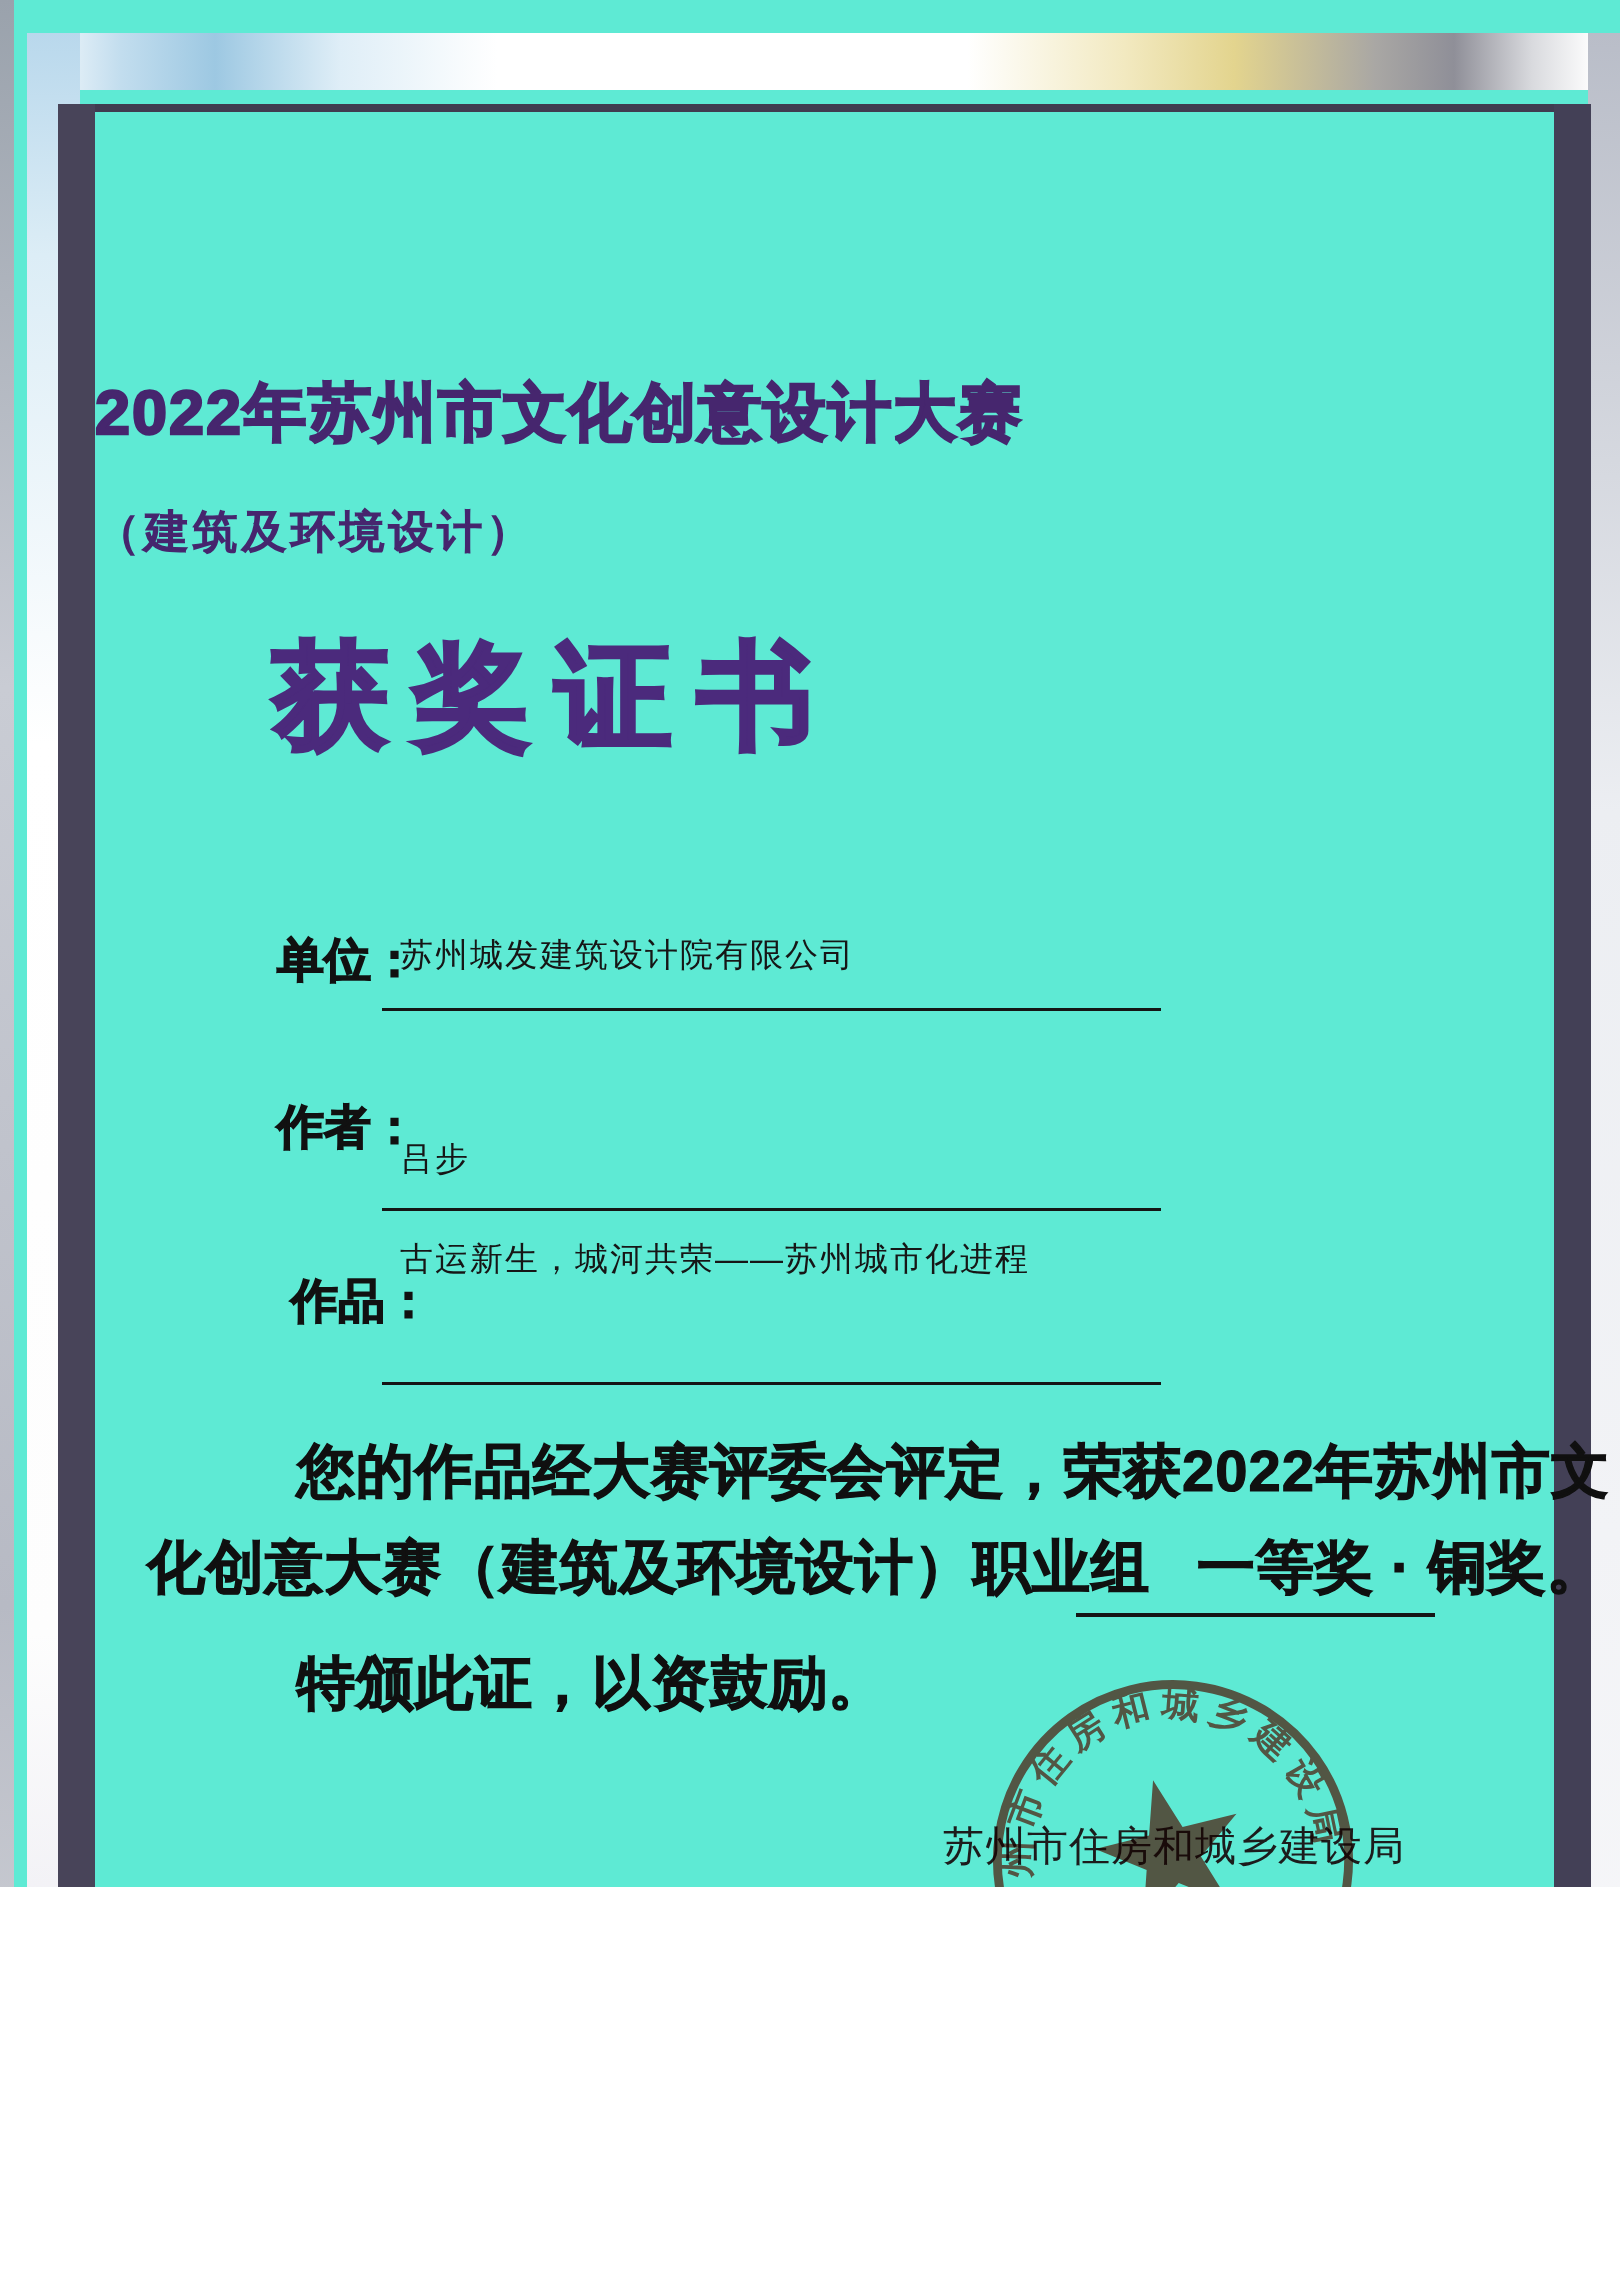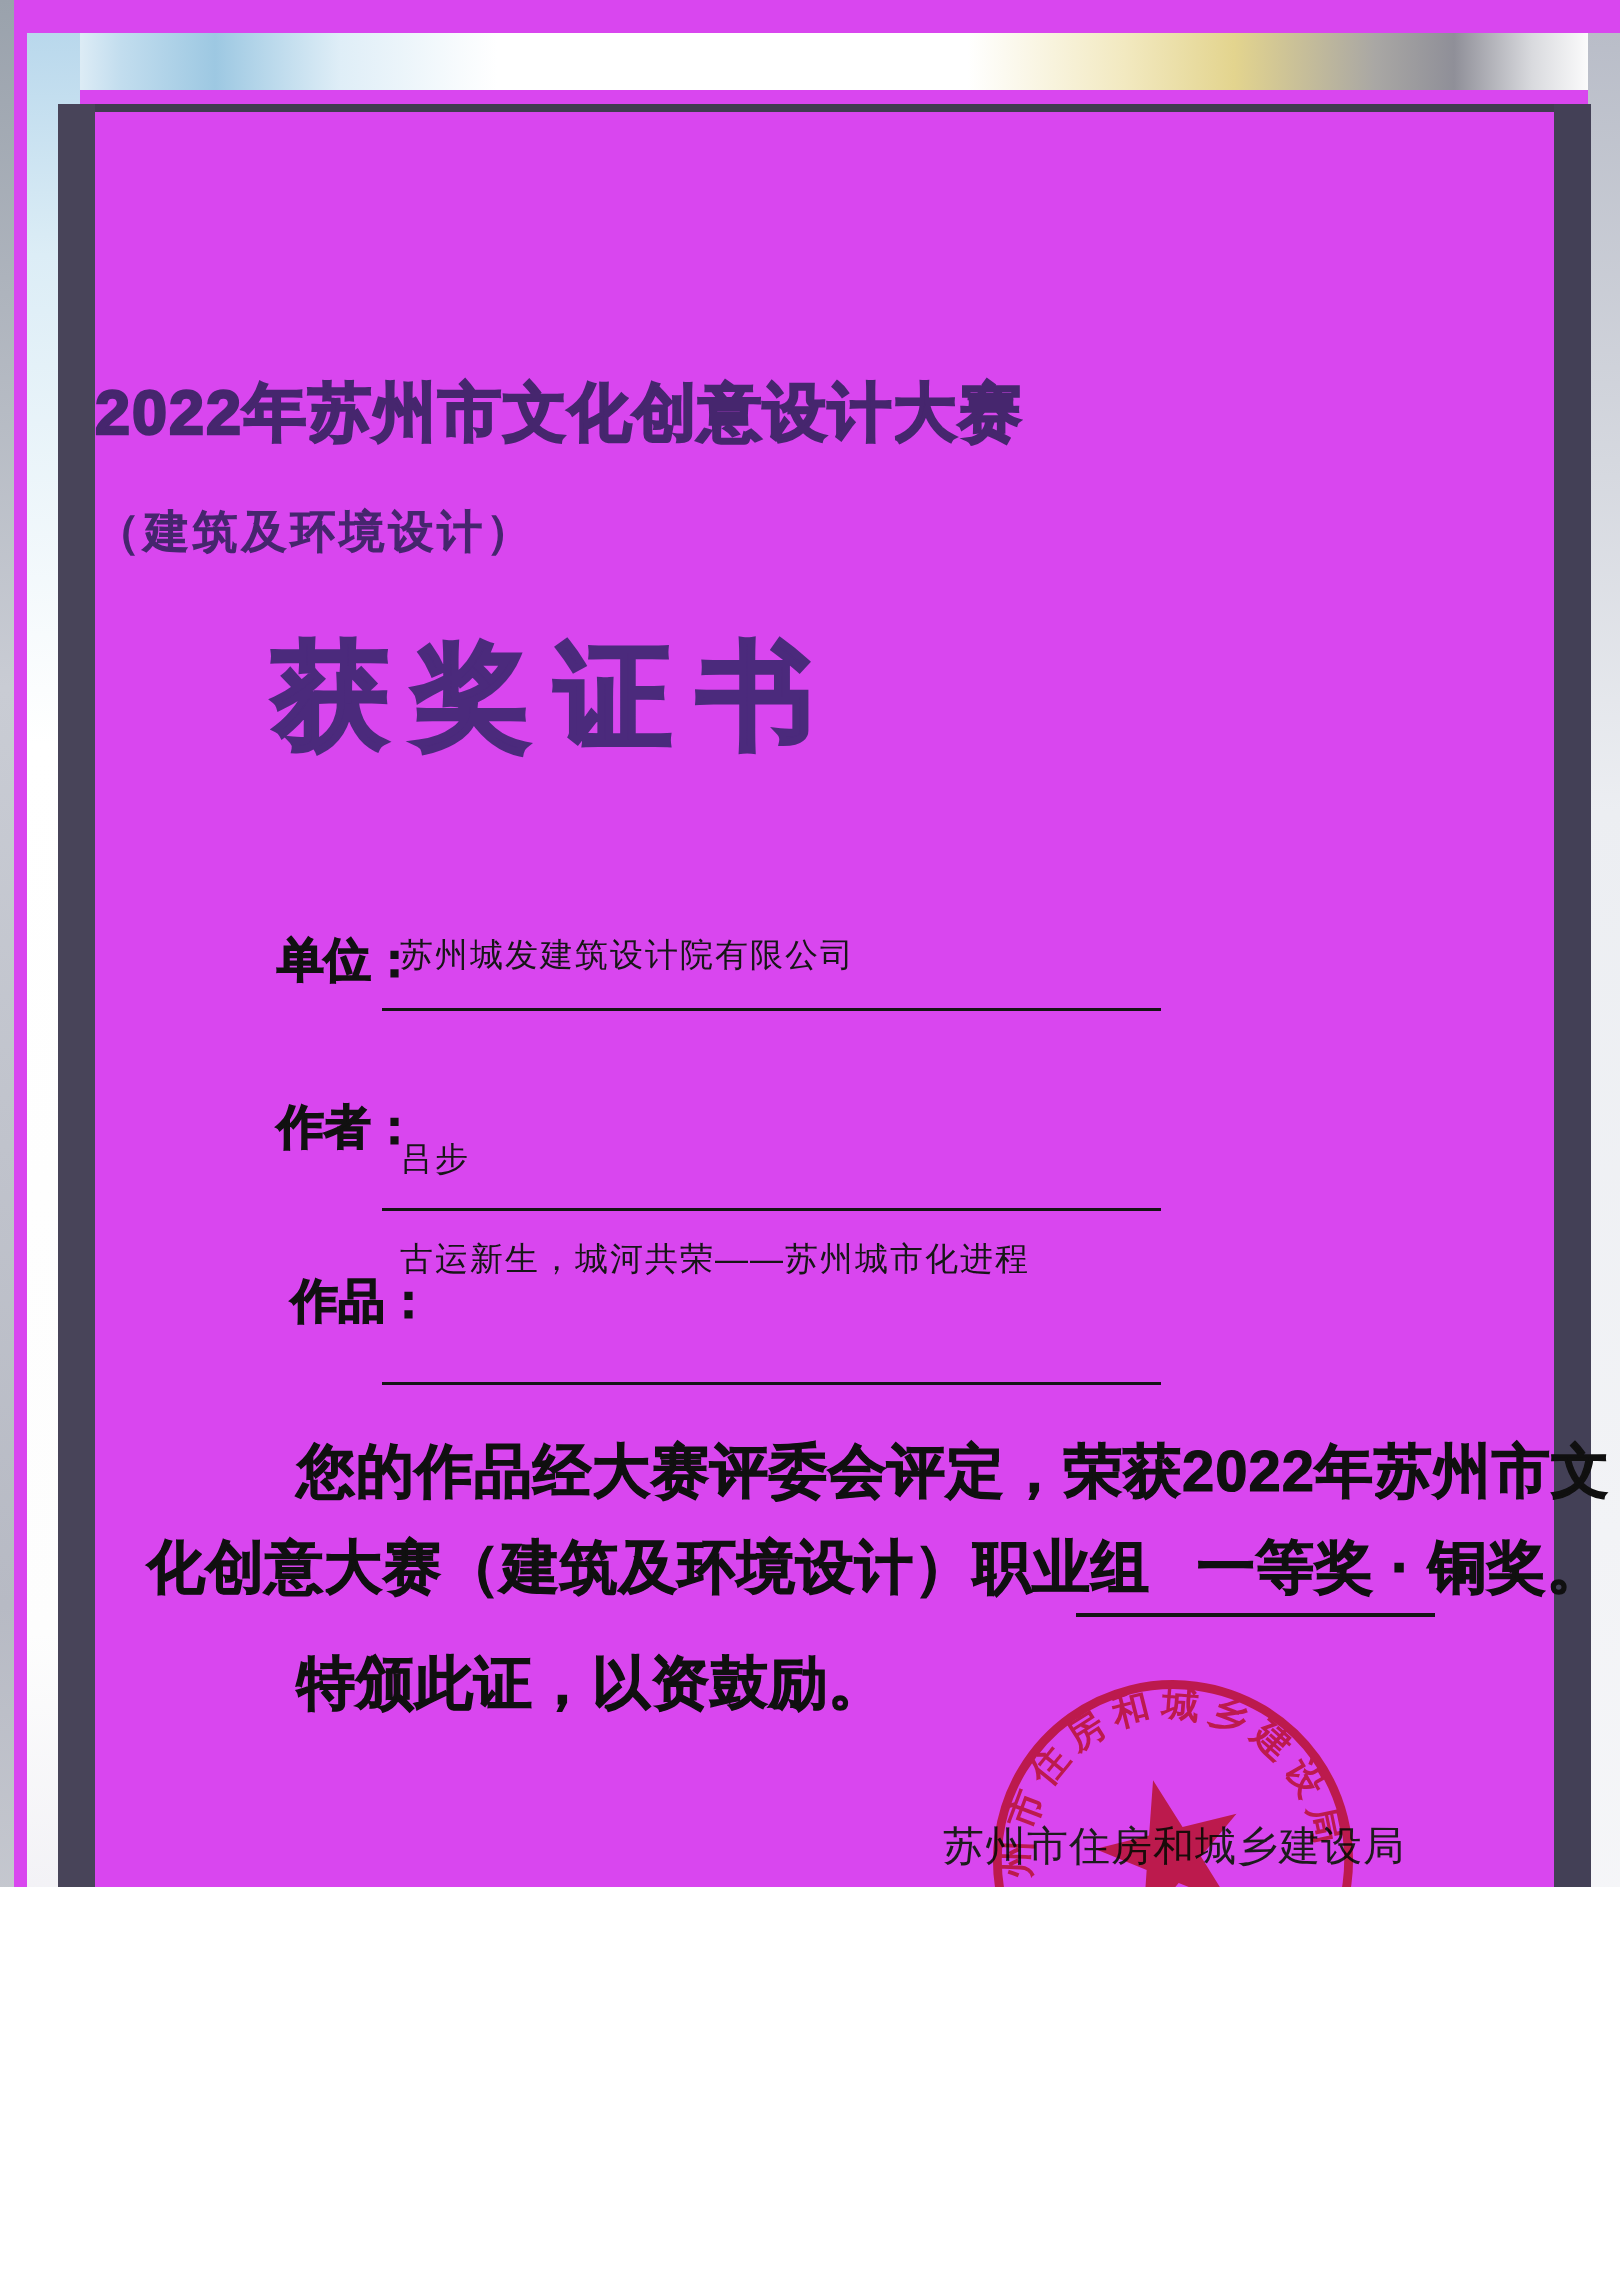--- a/index.html
+++ b/index.html
@@ -1,16 +1,16 @@
 <!DOCTYPE html>
 <html><head>
 <meta charset="utf-8">
 <style>
   html,body{margin:0;padding:0;background:#ffffff;}
-  .page{position:relative;width:1620px;height:1887px;background:#d946ef;overflow:hidden;
+  .page{position:relative;width:1620px;height:1887px;background:#5eead4;overflow:hidden;
         font-family:"Liberation Sans",sans-serif;}
   .abs{position:absolute;}
 
   
   .edge-left{left:0;top:0;width:13.7px;height:2293px;
     background:linear-gradient(180deg,#9aa2ac,#c9ccd4 30%,#b7bac4 70%,#d8dade);}
   .shine-top{left:27.4px;top:33px;width:1568px;height:57px;
     background:linear-gradient(90deg,#ffffff 0%,#c2ddee 6%,#9dc8e2 12%,#dfeef7 20%,#ffffff 30%,
       #ffffff 60%,#f2e9c0 70%,#e3d48e 77%,#a9a7a4 86%,#8f8f98 91%,#d9dade 96%,#ffffff 100%);}
   .shine-left{left:27.4px;top:33px;width:53px;height:2223px;

